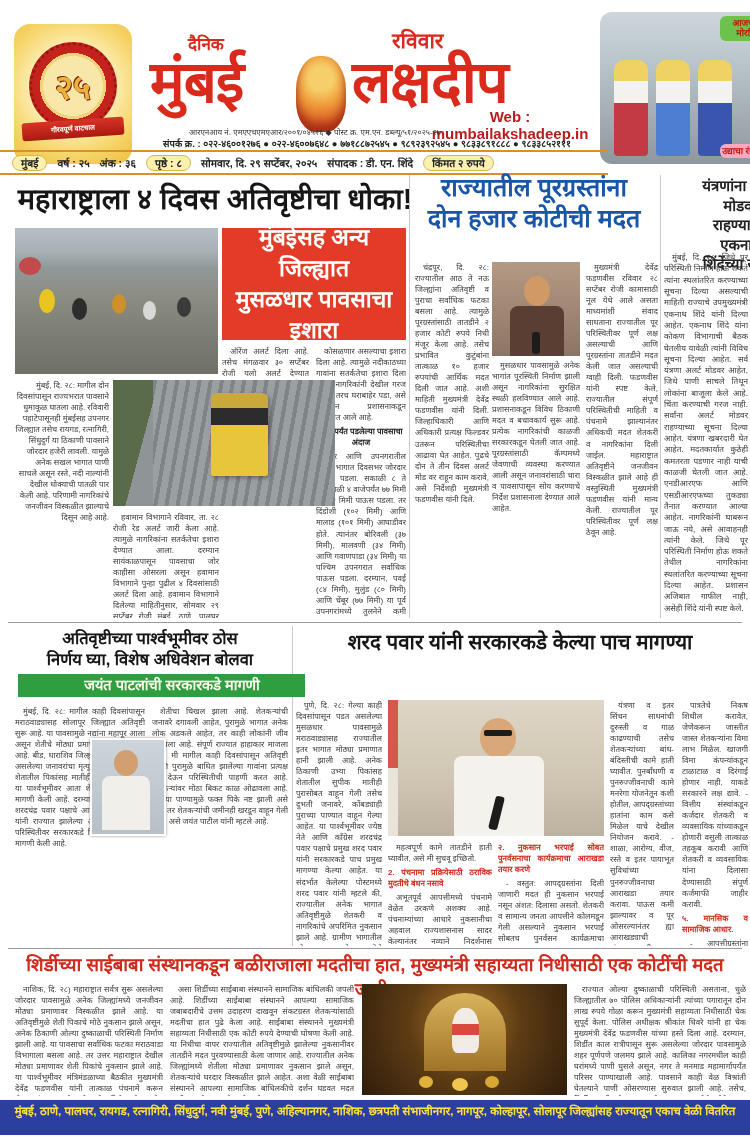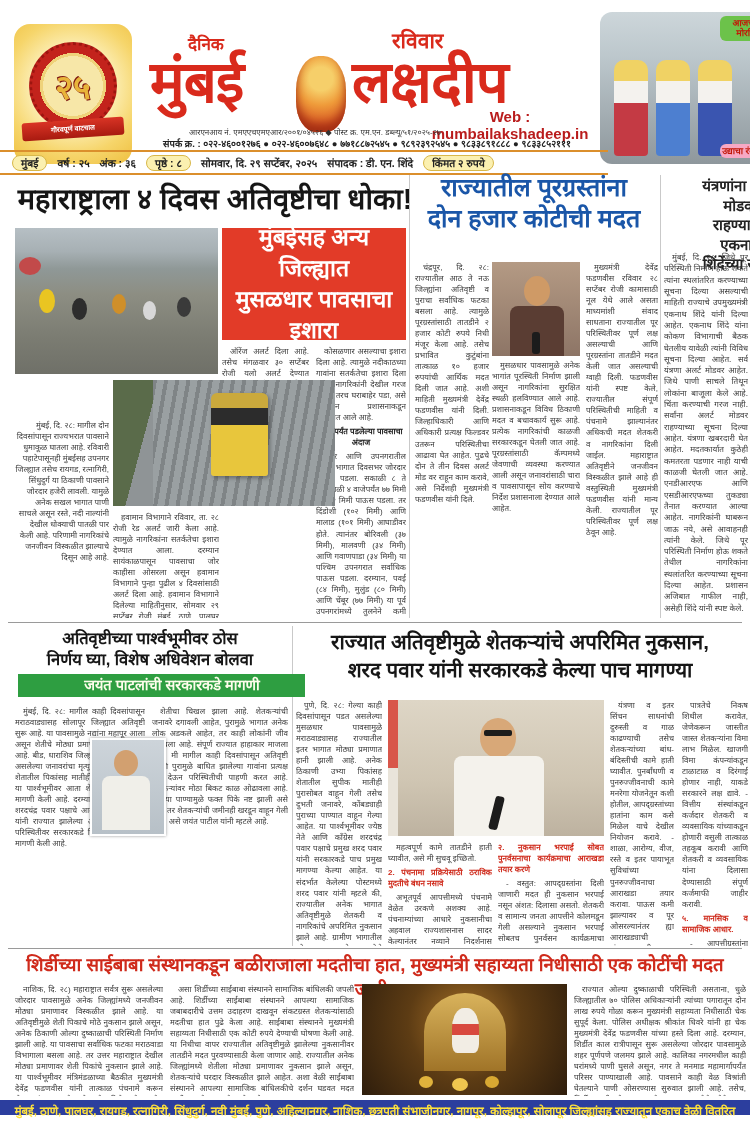--- a/index.html
+++ b/index.html
@@ -82,21 +82,21 @@
   .pawar{left:388px;top:700px;width:216px;height:136px;background:linear-gradient(180deg,#ded6c6 0%,#cfc5b2 60%,#bdb2a0 100%);}
   .flagstripe{position:absolute;width:10px;height:100%;top:0;}
   .patil{left:90px;top:738px;width:72px;height:94px;background:linear-gradient(180deg,#cdd4da 0%,#b7c0c7 100%);
     border:2px solid #fff;box-shadow:0 0 3px #0006;}
   .saibaba{left:362px;top:984px;width:205px;height:111px;
     background:radial-gradient(circle at 50% 35%,#8a5c20 0 18%,#5d3c14 45%,#2e1d0c 100%);}
   .arch{position:absolute;border-radius:50% 50% 0 0;background:linear-gradient(180deg,#d9b35c,#a07428);}
   .idol{position:absolute;left:44%;top:22%;width:13%;height:40%;border-radius:45% 45% 20% 20%;
     background:linear-gradient(180deg,#f2ede4 0 35%,#d8493e 35% 60%,#f2ede4 60% 100%);}
   
-  .bluebar{position:absolute;left:0;top:1100px;width:750px;height:15px;background:#2c3e9e;
+  .bluebar{position:absolute;left:0;top:1100px;width:750px;height:35px;background:#2c3e9e;
     color:#ffe23c;font-size:11.5px;font-weight:800;text-align:center;line-height:23px;}
 </style>
 </head>
 <body>
 
 <div id="page">
 
   <div class="badge25">
     <div class="rosette">
       <span class="rosette-num">२५</span>
@@ -154,21 +154,21 @@
 
   <div class="col" style="left:222px;top:346px;width:87px;height:272px;">
     <p>ऑरेंज अलर्ट दिला आहे. तसेच मंगळवार ३० सप्टेंबर रोजी यलो अलर्ट देण्यात आला. त्याचबरोबर १ आणि २ ऑक्टोबर रोजी मुंबई, ठाणे, पालघर आणि रायगड भागात ऑरेंज अलर्ट दिला असून अनेक भागात दिवसभर जोरदार पाऊस पडला.</p>
   </div>
   <div class="col" style="left:316px;top:346px;width:90px;height:272px;">
     <p>कोसळणार असल्याचा इशारा दिला आहे. त्यामुळे नदीकाठच्या गावांना सतर्कतेचा इशारा दिला असून नागरिकांनी देखील गरज असेल तरच घराबाहेर पडा, असे आवाहन प्रशासनाकडून करण्यात आले आहे.</p>
     <p class="centersub">आतापर्यंत पडलेल्या पावसाचा अंदाज</p>
     <p>शहर आणि उपनगरातील अनेक भागात दिवसभर जोरदार पाऊस पडला. सकाळी ८ ते सायंकाळी ४ वाजेपर्यंत ७७ मिमी ते १०२ मिमी पाऊस पडला. तर दिंडोशी (१०२ मिमी) आणि मालाड (१०१ मिमी) आघाडीवर होते. त्यानंतर बोरिवली (३७ मिमी), मालवणी (३४ मिमी) आणि गवाणपाडा (३४ मिमी) या पश्चिम उपनगरात सर्वाधिक पाऊस पडला. दरम्यान, पवई (८४ मिमी), मुलुंड (८० मिमी) आणि चेंबूर (७७ मिमी) या पूर्व उपनगरांमध्ये तुलनेने कमी पाऊस पडला. तर भायखळा येथे (१४ मिमी), वडाळा (८७ मिमी) आणि माटुंगा (८२ मिमी) येथे पाऊस पडला.</p>
   </div>
 
-  <div class="col" style="left:15px;top:380px;width:94px;height:238px;text-align:right;margin-top:40px;">
+  <div class="col" style="left:15px;top:380px;width:94px;height:238px;text-align:right;">
     <p style="text-indent:0;">मुंबई, दि. २८: मागील दोन दिवसांपासून राज्यभरात पावसाने धुमाकूळ घातला आहे. रविवारी पहाटेपासूनही मुंबईसह उपनगर जिल्ह्यात तसेच रायगड, रत्नागिरी, सिंधुदुर्ग या ठिकाणी पावसाने जोरदार हजेरी लावली. यामुळे अनेक सखल भागात पाणी साचले असून रस्ते, नदी नाल्यांनी देखील धोक्याची पातळी पार केली आहे. परिणामी नागरिकांचे जनजीवन विस्कळीत झाल्याचे दिसून आहे आहे.</p>
   </div>
 
   <div class="photo train">
     <div class="track"></div>
     <div class="trainbody"></div>
   </div>
 
   <div class="col" style="left:113px;top:512px;width:106px;height:106px;">
     <p>हवामान विभागाने रविवार, ता. २८ रोजी रेड अलर्ट जारी केला आहे. त्यामुळे नागरिकांना सतर्कतेचा इशारा देण्यात आला. दरम्यान सायंकाळपासून पावसाचा जोर काहीसा ओसरला असून हवामान विभागाने पुन्हा पुढील ४ दिवसांसाठी अलर्ट दिला आहे. हवामान विभागाने दिलेल्या माहितीनुसार, सोमवार २९ सप्टेंबर रोजी मुंबई, ठाणे, पालघर आणि रायगड या जिल्ह्याला</p>
@@ -210,21 +210,20 @@
   </div>
   <div class="col" style="left:152px;top:706px;width:136px;height:240px;">
     <p>शेतीचा चिखल झाला आहे. शेतकऱ्यांची जनावरे दगावली आहेत, पुरामुळे भागात अनेक लोक अडकले आहेत, तर काही लोकांनी जीव गमावला आहे. संपूर्ण राज्यात हाहाकार माजला आहे. मी मागील काही दिवसांपासून अतिवृष्टी आणि पुरामुळे बाधित झालेल्या गावांना प्रत्यक्ष भेट देऊन परिस्थितीची पाहणी करत आहे. शेतकऱ्यांवर मोठा बिकट काळ ओढावला आहे. पुराच्या पाण्यामुळे फक्त पिके नष्ट झाली असे नाही तर शेतकऱ्यांची जमीनही खरडून वाहून गेली आहे, असे जयंत पाटील यांनी म्हटले आहे.</p>
   </div>
   <div class="photo patil">
     <span class="head" style="left:22px;top:10px;width:24px;height:26px;background:#d2a070;"></span>
     <span class="torso" style="left:10px;top:36px;width:48px;height:54px;background:#f0efe9;"></span>
   </div>
 
   <div class="h-mid-right">
-    <div>राज्यात अतिवृष्टीमुळे शेतकऱ्यांचे अपरिमित नुकसान,</div>
     <div>शरद पवार यांनी सरकारकडे केल्या पाच मागण्या</div>
   </div>
   <div class="col" style="left:296px;top:700px;width:86px;height:246px;">
     <p>पुणे, दि. २८: गेल्या काही दिवसांपासून पडत असलेल्या मुसळधार पावसामुळे मराठवाड्यासह राज्यातील इतर भागात मोठ्या प्रमाणात हानी झाली आहे. अनेक ठिकाणी उभ्या पिकांसह शेतातील सुपीक मातीही पुरासोबत वाहून गेली तसेच दुभती जनावरे, कोंबड्याही पुराच्या पाण्यात वाहून गेल्या आहेत. या पार्श्वभूमीवर ज्येष्ठ नेते आणि काँग्रेस शरदचंद्र पवार पक्षाचे प्रमुख शरद पवार यांनी सरकारकडे पाच प्रमुख मागण्या केल्या आहेत. या संदर्भात केलेल्या पोस्टमध्ये शरद पवार यांनी म्हटले की, राज्यातील अनेक भागात अतिवृष्टीमुळे शेतकरी व नागरिकांचे अपरिमित नुकसान झाले आहे. ग्रामीण भागातील लोक अक्षरश: कोलमडून गेले आहेत. शहरी भागांनाही झळ पोहोचली आहे. ह्या संकटावर राज्य सरकारने नुकसान निवारणासाठी काही पावले उचलली आहेत.</p>
   </div>
   <div class="photo pawar">
     <span class="flagstripe" style="left:0;background:linear-gradient(180deg,#d8564a 0 50%,#e9e4da 50% 100%);"></span>
     <span class="head" style="left:92px;top:18px;width:36px;height:40px;background:#d8a878;"></span>
     <span style="position:absolute;left:96px;top:30px;width:28px;height:6px;background:#1c1c1c;border-radius:2px;"></span>
     <span class="torso" style="left:66px;top:56px;width:90px;height:80px;background:#f4f2ec;"></span>

